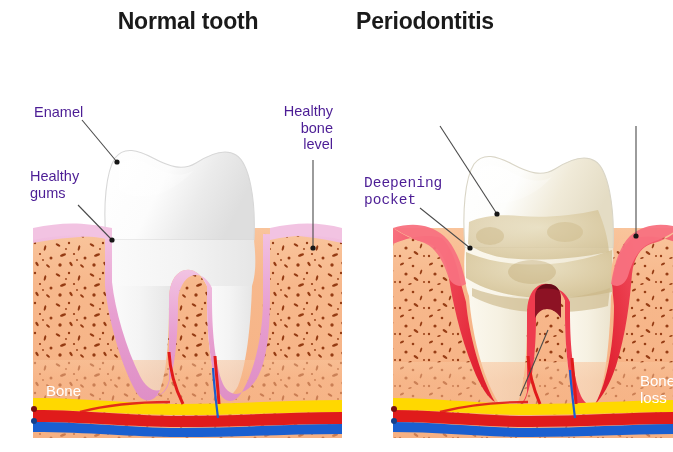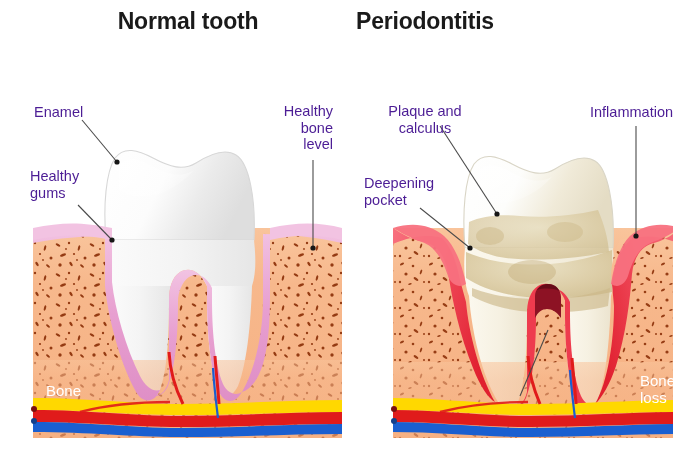--- a/index.html
+++ b/index.html
@@ -400,26 +400,23 @@
 
   <div class="callout ca-left" style="left:14px;top:104px;">Enamel</div>
 
   <div class="callout ca-left" style="left:10px;top:168px;">Healthy
 gums</div>
 
   <div class="callout ca-right" style="left:233px;top:103px;width:80px;">Healthy
 bone
 level</div>
 
-  <div class="callout ca-center" style="left:345px;top:103px;width:120px;">Plaque and
-calculus</div>
-
-  <div class="callout ca-left" style="left:344px;top:175px;">Deepening
+
+  <div class="callout ca-left" style="left:344px;top:175px;font-family:Liberation Mono, monospace;">Deepening
 pocket</div>
 
-  <div class="callout ca-left" style="left:570px;top:104px;">Inflammation</div>
 
   <div class="inlabel" style="left:26px;top:382px;">Bone</div>
 
   <div class="inlabel ca-left" style="left:620px;top:372px;">Bone
 loss</div>
 
 </div>
 
 </body></html>

